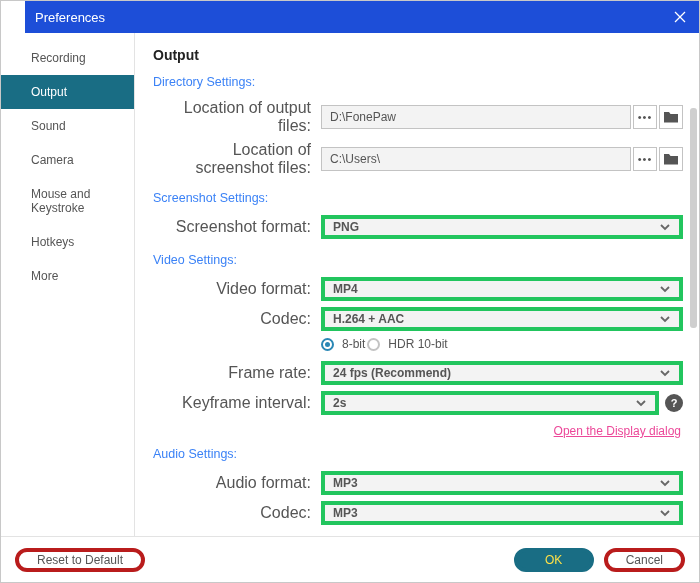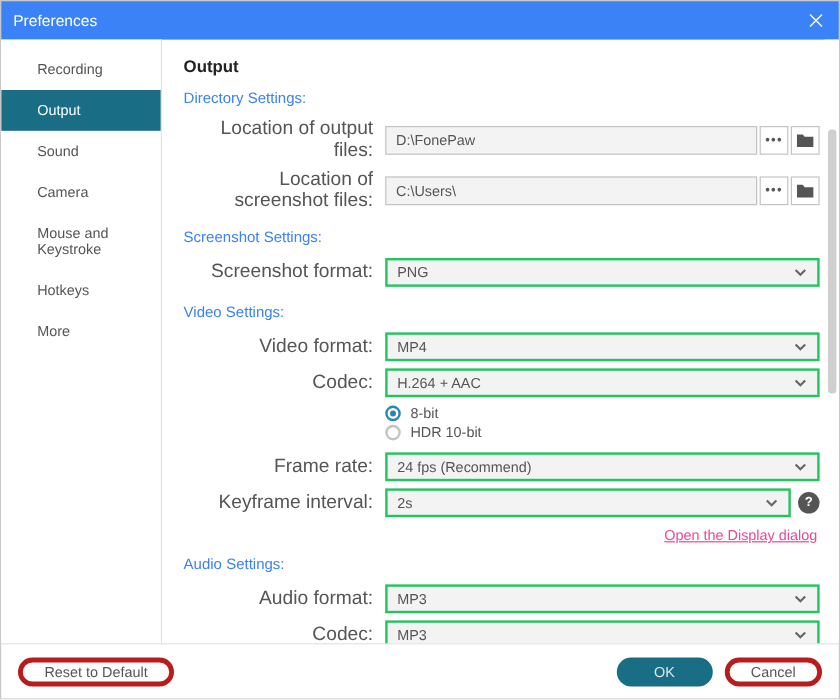--- a/index.html
+++ b/index.html
@@ -1,21 +1,21 @@
 <!DOCTYPE html>
 <html><head>
 <meta charset="utf-8">
 <style>
 * { box-sizing: border-box; margin: 0; padding: 0; font-family: "Segoe UI", Tahoma, sans-serif; }
 html, body { width: 700px; height: 583px; background: #ffffff; overflow: hidden; }
 
 .window { width: 700px; height: 583px; border: 1px solid #c8c8c8; display: flex; flex-direction: column; background: #fff; }
 
 
-.titlebar { height: 32px; background: #3b82f6; color: #fff; display: flex; align-items: center; padding: 0 10px; justify-content: space-between; font-size: 13px; }
+.titlebar { height: 32px; background: #1d4ed8; color: #fff; display: flex; align-items: center; padding: 0 10px; justify-content: space-between; font-size: 13px; margin-left: 24px; }
 .close-x { width: 18px; height: 18px; display: flex; align-items: center; justify-content: center; cursor: pointer; }
 .close-x svg { stroke: #fff; stroke-width: 1.2; }
 
 .body { flex: 1; display: flex; min-height: 0; }
 
 
 .sidebar { width: 134px; border-right: 1px solid #e3e3e3; background: #fff; padding-top: 8px; overflow: hidden; }
 .side-item { font-size: 12px; color: #555; padding: 10px 30px; cursor: pointer; }
 .side-item.active { background: #196d84; color: #fff; }
 
@@ -31,40 +31,40 @@
 .row { display: flex; align-items: center; margin-bottom: 6px; }
 .label { width: 168px; text-align: right; font-size: 16px; color: #555; padding-right: 10px; }
 .control-col { flex: 1; display: flex; align-items: center; gap: 2px; }
 
 .text-input { flex: 1; height: 24px; border: 1px solid #c3c3c3; background: #f3f3f3; font-size: 12px; color: #555; padding: 0 8px; }
 
 .icon-btn { width: 24px; height: 24px; border: 1px solid #c3c3c3; background: #fff; display: flex; align-items: center; justify-content: center; cursor: pointer; }
 .icon-btn.more::after { content: "•••"; font-size: 11px; letter-spacing: 1px; color: #555; }
 .folder-icon svg { fill: #555; }
 
-.select { flex: 1; height: 24px; border: 2px solid #22c55e; background: #f3f3f3; font-size: 12px; color: #555; padding: 0 8px; display: flex; align-items: center; justify-content: space-between; cursor: pointer; }
+.select { flex: 1; height: 24px; border: 4px solid #22c55e; background: #f3f3f3; font-size: 12px; color: #555; padding: 0 8px; display: flex; align-items: center; justify-content: space-between; cursor: pointer; font-weight: bold; }
 .select.small { flex: 0 0 auto; width: calc(100% - 24px); }
 .chevron-down { width: 12px; height: 12px; }
 .chevron-down svg { stroke: #666; stroke-width: 1.8; fill: none; }
 
-.radio-stack { display: flex; flex-direction: column; gap: 2px; margin-left: 0; }
+.radio-stack { display: flex; gap: 2px; margin-left: 0; }
 .radio-row { display: flex; align-items: center; gap: 8px; font-size: 12px; color: #555; cursor: pointer; }
 .radio-dot { width: 13px; height: 13px; border-radius: 50%; border: 2px solid #c3c3c3; display: inline-block; position: relative; flex-shrink:0; }
 .radio-dot.checked { border-color: #2a87b5; }
 .radio-dot.checked::after { content: ""; position: absolute; top: 2px; left: 2px; width: 5px; height: 5px; background: #2a87b5; border-radius: 50%; }
 
 .help-icon { width: 18px; height: 18px; border-radius: 50%; background: #555; color: #fff; font-size: 11px; font-weight: bold; display: flex; align-items: center; justify-content: center; margin-left: 4px; cursor: pointer; }
 
 .link-row { text-align: right; margin: 4px 2px 8px 0; }
 .link { font-size: 12px; color: #ec4899; text-decoration: underline; cursor: pointer; }
 
 
 .footer { height: 46px; border-top: 1px solid #e3e3e3; display: flex; align-items: center; padding: 0 14px; justify-content: space-between; }
 .btn { height: 24px; border-radius: 12px; font-size: 12px; padding: 0 18px; cursor: pointer; border: 4px solid #b91c1c; background: #fff; color: #555; display: inline-flex; align-items: center; justify-content: center; }
-.btn.primary { background: #196d84; color: #e5e5e5; border-color: #196d84; min-width: 80px; }
+.btn.primary { background: #196d84; color: #fde047; border-color: #196d84; min-width: 80px; }
 .footer-right { display: flex; gap: 10px; }
 </style>
 </head>
 <body>
 
 <div class="window">
 
   <div class="titlebar">
     <span>Preferences</span>
     <span class="close-x">

